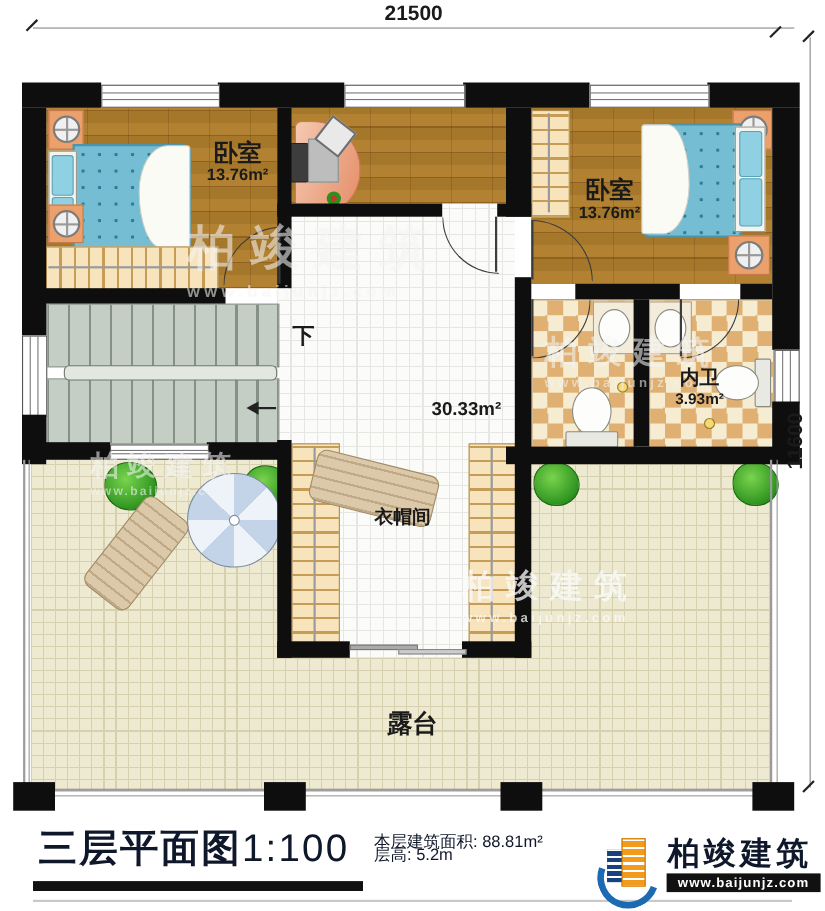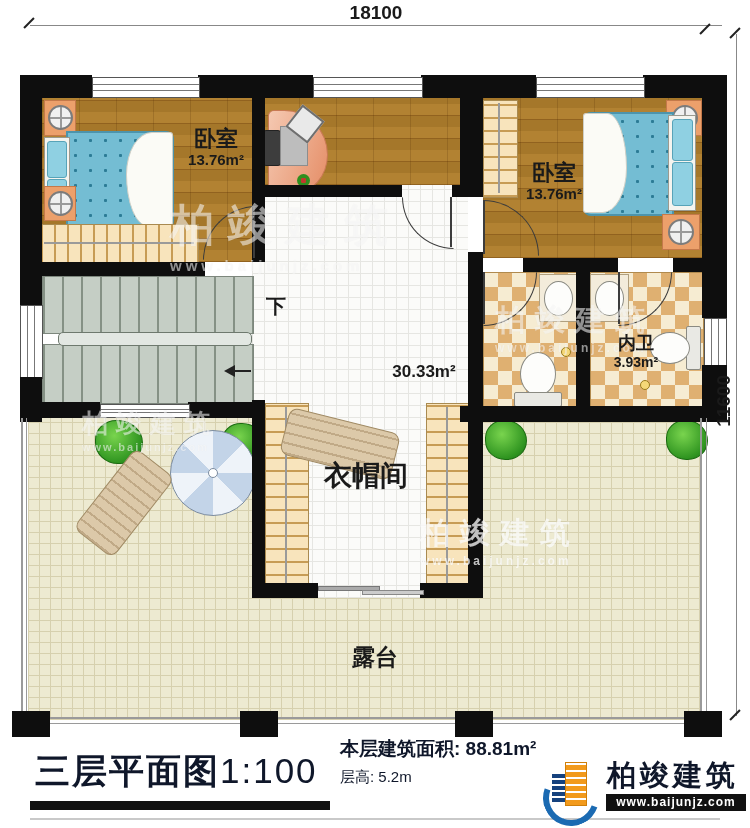--- a/index.html
+++ b/index.html
@@ -215,39 +215,39 @@
   </div>
   <div class="label" style="left:494px;top:160px;width:120px;">
     <div style="font-size:22px;">卧室</div>
     <div style="font-size:15px;">13.76m²</div>
   </div>
   <div class="label" style="left:590px;top:333px;width:92px;">
     <div style="font-size:18px;">内卫</div>
     <div style="font-size:14px;">3.93m²</div>
   </div>
   <div class="label" style="left:368px;top:362px;width:112px;font-size:17px;">30.33m²</div>
-  <div class="label" style="left:300px;top:460px;width:132px;font-size:28px;">衣帽间</div>
+  <div class="label" style="left:300px;top:460px;width:132px;font-size:17px;">衣帽间</div>
   <div class="label" style="left:330px;top:644px;width:90px;font-size:23px;">露台</div>
   <div class="label" style="left:262px;top:295px;width:28px;font-size:20px;">下</div>
 
-  <div class="label" style="left:338px;top:2px;width:76px;font-size:19px;">18100</div>
+  <div class="label" style="left:338px;top:2px;width:76px;font-size:19px;">21500</div>
   <div class="dimline" style="left:30px;top:25px;width:692px;height:1px;"></div>
   <div class="dimtick" style="left:22px;top:22px;"></div>
   <div class="dimtick" style="left:698px;top:28px;"></div>
   <div class="dimline" style="left:736px;top:34px;width:1px;height:682px;"></div>
   <div class="dimtick" style="left:728px;top:32px;"></div>
   <div class="dimtick" style="left:728px;top:714px;"></div>
   <div class="label" style="left:694px;top:390px;width:60px;font-size:19px;transform:rotate(-90deg);">11600</div>
 
   <div class="ftext" style="left:35px;top:748px;font-size:35px;font-weight:bold;letter-spacing:2px;">
     <span>三层平面图</span><span style="font-weight:normal;">1:100</span>
   </div>
   <div style="position:absolute;left:30px;top:801px;width:300px;height:9px;background:#111;"></div>
   <div style="position:absolute;left:30px;top:818px;width:690px;height:2px;background:#c9c9c9;"></div>
-  <div class="ftext" style="left:340px;top:736px;font-size:19px;font-weight:bold;">本层建筑面积: 88.81m²</div>
+  <div class="ftext" style="left:340px;top:756px;font-size:15px;">本层建筑面积: 88.81m²</div>
   <div class="ftext" style="left:340px;top:768px;font-size:15px;">层高: 5.2m</div>
 
   <div style="position:absolute;left:543px;top:760px;width:58px;height:58px;">
     <div style="position:absolute;left:0;top:10px;width:44px;height:44px;border:6px solid rgba(0,0,0,0);border-left-color:#1b6ab2;border-bottom-color:#1b6ab2;border-radius:50%;transform:rotate(-25deg);"></div>
     <div style="position:absolute;left:22px;top:2px;width:20px;height:42px;background:repeating-linear-gradient(0deg,#f29a1c 0 5px,#ffffff 5px 7px),#f29a1c;border:1px solid #d07f0a;"></div>
     <div style="position:absolute;left:9px;top:12px;width:13px;height:30px;background:repeating-linear-gradient(0deg,#16427e 0 4px,#ffffff 4px 6px),#16427e;"></div>
   </div>
   <div class="ftext" style="left:607px;top:756px;font-size:29px;font-weight:bold;letter-spacing:4px;">柏竣建筑</div>
   <div style="position:absolute;left:606px;top:794px;width:140px;height:17px;background:#111;color:#fff;font-size:12px;font-weight:bold;text-align:center;line-height:17px;letter-spacing:1px;">
     <span>www.baijunjz.com</span>

